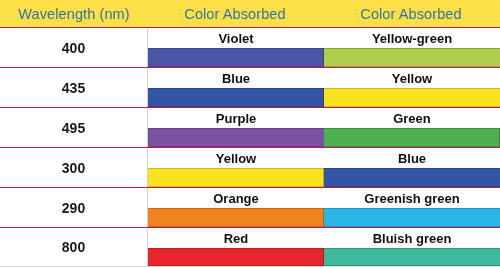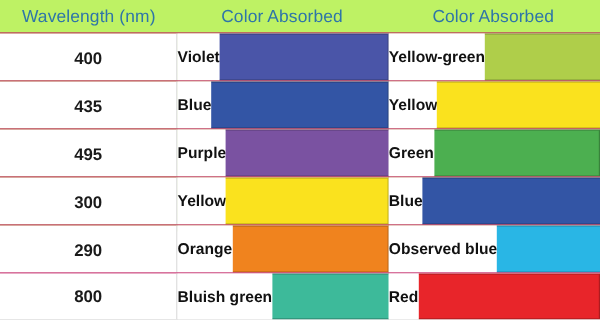--- a/index.html
+++ b/index.html
@@ -10,21 +10,21 @@
   body {
     width: 500px;
     height: 267px;
     font-family: "Liberation Sans", sans-serif;
     overflow: hidden;
   }
   .table-wrap {
     position: relative;
     width: 500px;
     height: 193px;
-    background: #bef264;
+    background: #fde047;
     box-sizing: border-box;
   }
 
   
   .header-row {
     position: relative;
     height: 27px;
     display: flex;
     align-items: center;
   }
@@ -64,21 +64,21 @@
   }
   .wl-value {
     font-size: 14px;
     font-weight: 700;
     color: #1a1a1a;
   }
 
   .color-cell {
     flex: 1 1 0;
     display: flex;
-    flex-direction: row;
+    flex-direction: column;
     box-sizing: border-box;
     background: #ffffff;
   }
   .color-label {
     flex: 0 0 20px;
     display: flex;
     align-items: center;
     justify-content: center;
     font-size: 13px;
     font-weight: 700;
@@ -162,32 +162,32 @@
       </div>
       <div class="data-row">
         <div class="wl-cell">
           <span class="wl-value">290</span>
         </div>
         <div class="color-cell cell-absorbed">
           <div class="color-label">Orange</div>
           <div class="swatch" style="background: rgb(240, 131, 30);"></div>
         </div>
         <div class="color-cell cell-observed">
-          <div class="color-label">Observed blue</div>
+          <div class="color-label">Greenish green</div>
           <div class="swatch" style="background: rgb(41, 182, 229);"></div>
         </div>
       </div>
       <div class="data-row">
         <div class="wl-cell">
           <span class="wl-value">800</span>
         </div>
+        <div class="color-cell cell-absorbed">
+          <div class="color-label">Red</div>
+          <div class="swatch" style="background: rgb(232, 37, 42);"></div>
+        </div>
         <div class="color-cell cell-observed">
           <div class="color-label">Bluish green</div>
           <div class="swatch" style="background: rgb(61, 186, 154);"></div>
-        </div>
-        <div class="color-cell cell-absorbed">
-          <div class="color-label">Red</div>
-          <div class="swatch" style="background: rgb(232, 37, 42);"></div>
         </div>
       </div>
     </div>
 
 </div>
 
 </body></html>

